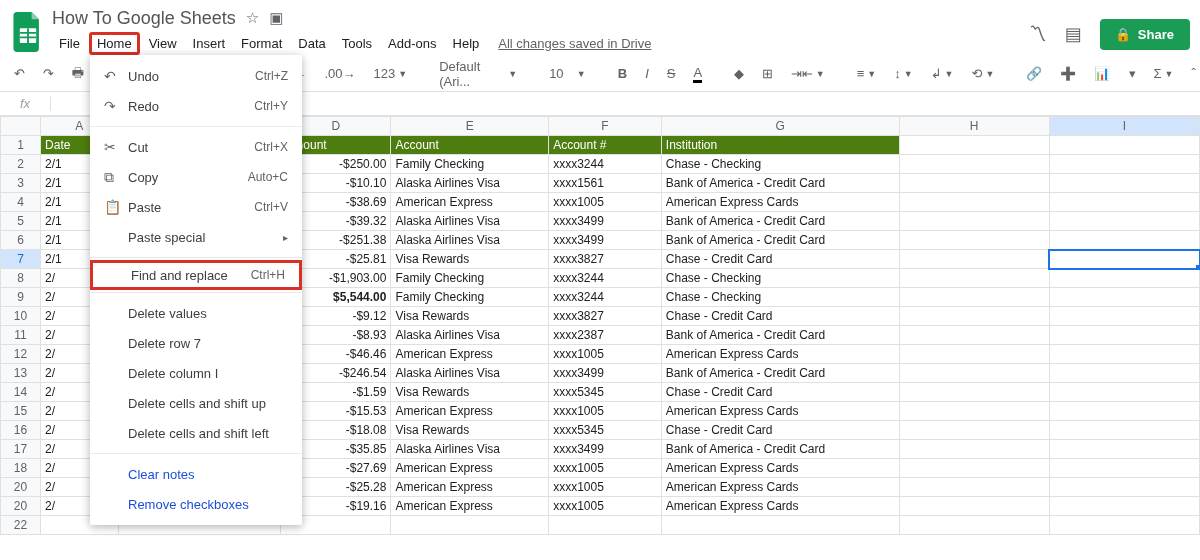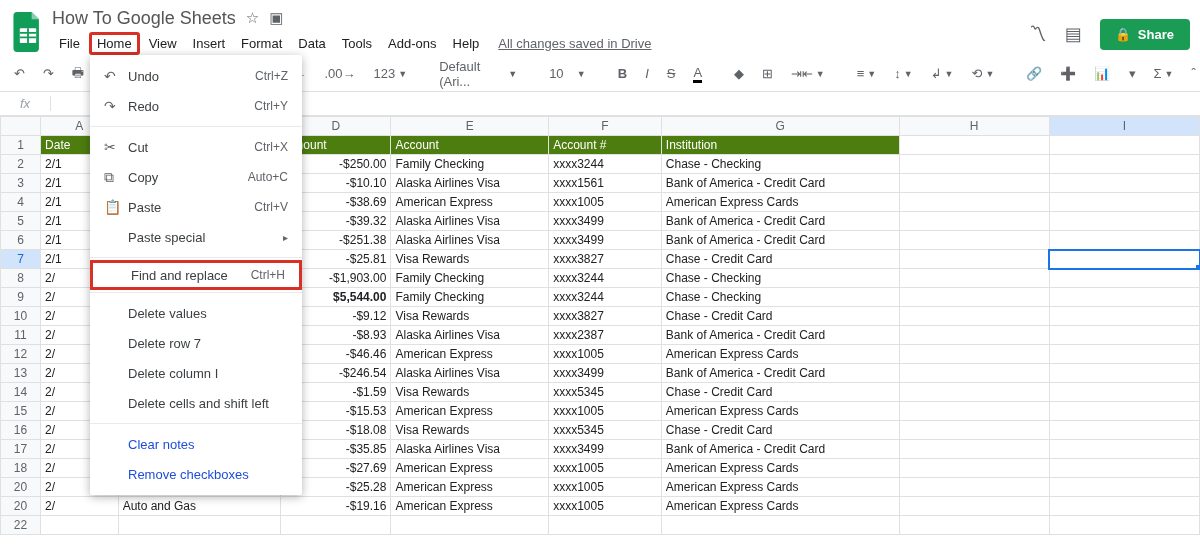--- a/index.html
+++ b/index.html
@@ -473,20 +473,24 @@
   <div class="menu-item">
     <span class="mi-icon"></span>
       <span class="mi-label">Delete row 7</span>
   </div>
   <div class="menu-item">
     <span class="mi-icon"></span>
       <span class="mi-label">Delete column I</span>
   </div>
   <div class="menu-item">
     <span class="mi-icon"></span>
+      <span class="mi-label">Delete cells and shift up</span>
+  </div>
+  <div class="menu-item">
+    <span class="mi-icon"></span>
       <span class="mi-label">Delete cells and shift left</span>
   </div>
   <div class="menu-sep"></div>
   <div class="menu-item disabled">
     <span class="mi-icon"></span>
       <span class="mi-label">Clear notes</span>
   </div>
   <div class="menu-item disabled">
     <span class="mi-icon"></span>
       <span class="mi-label">Remove checkboxes</span>

